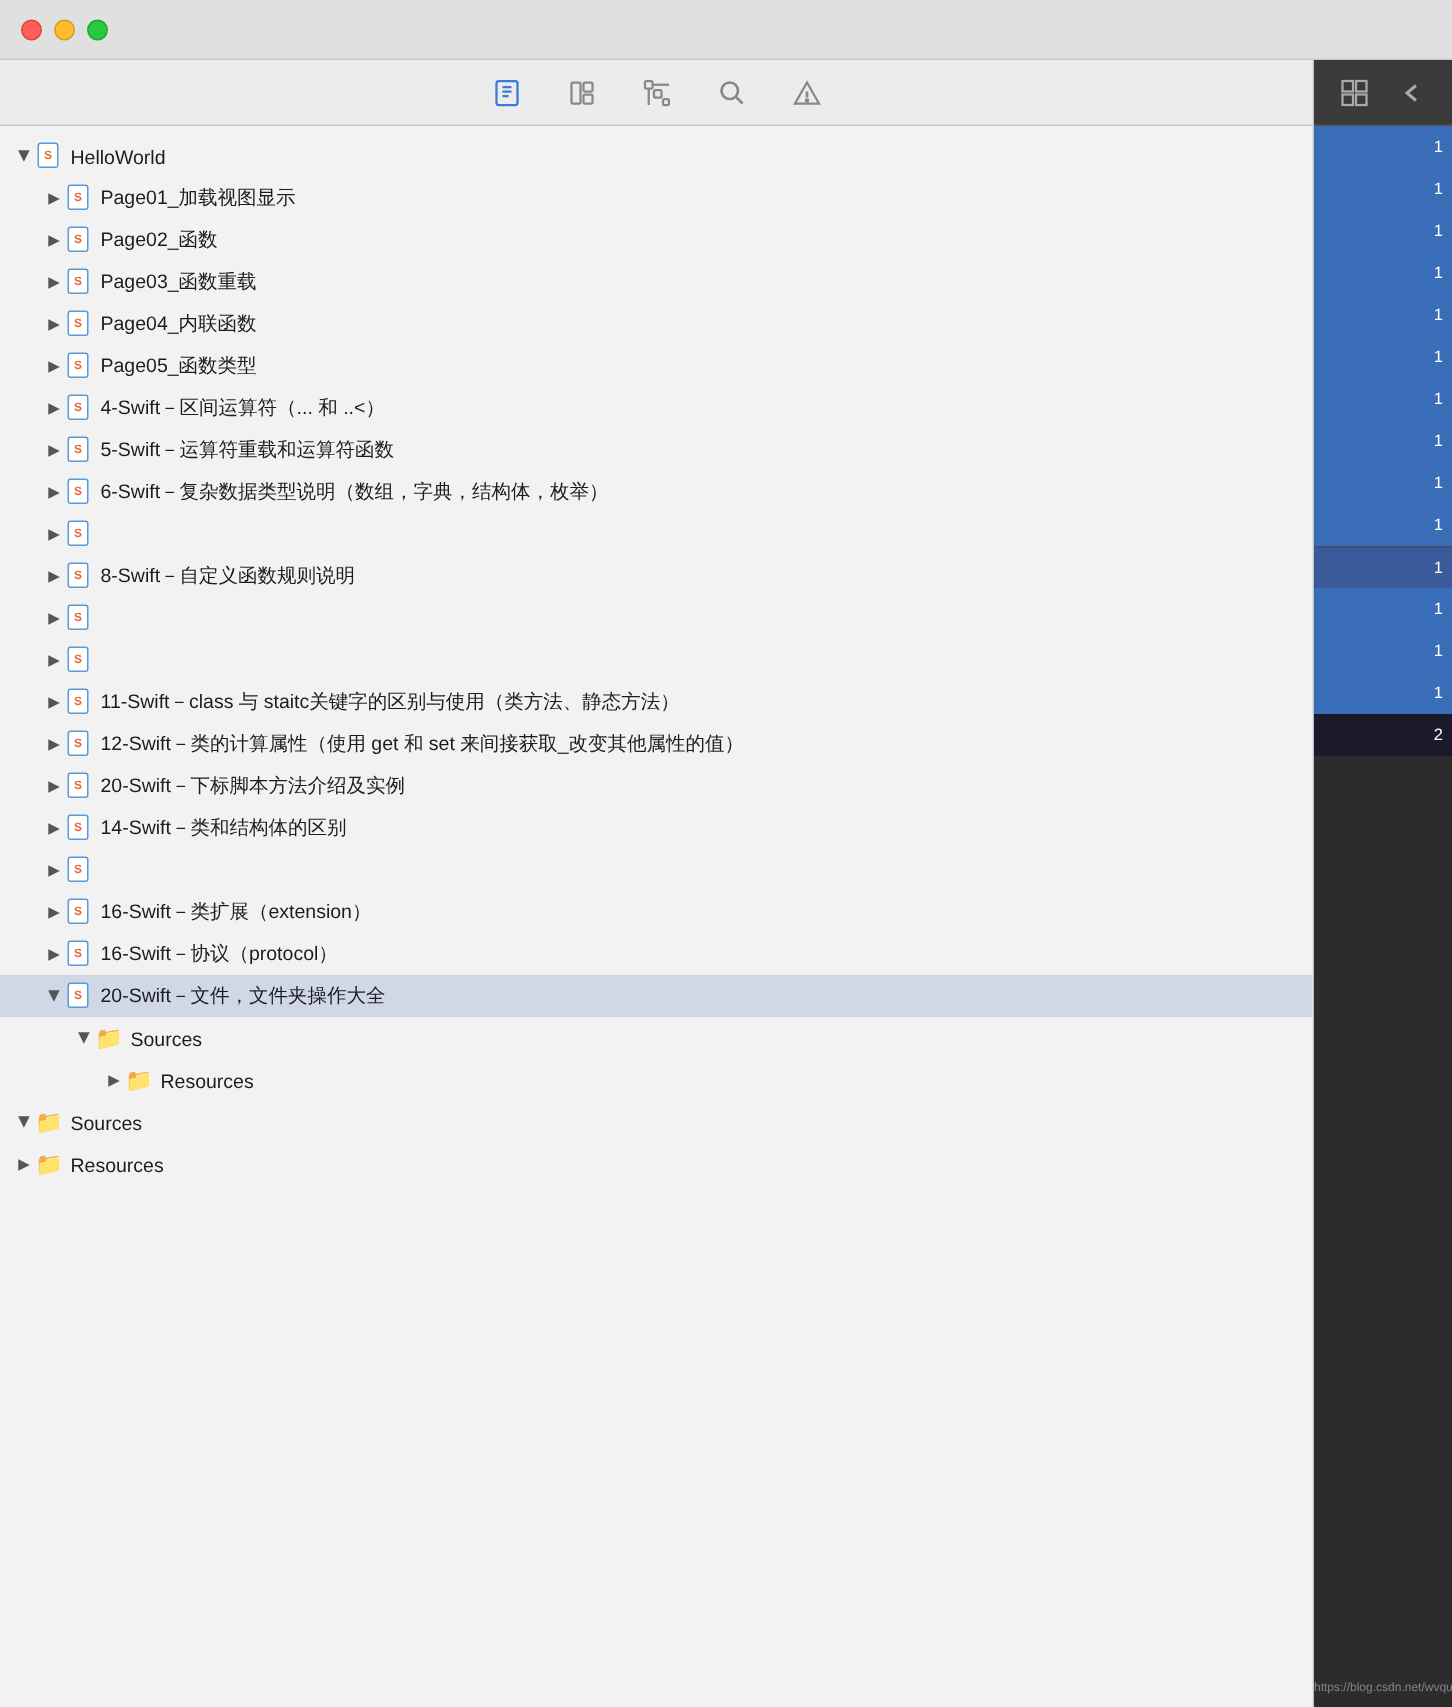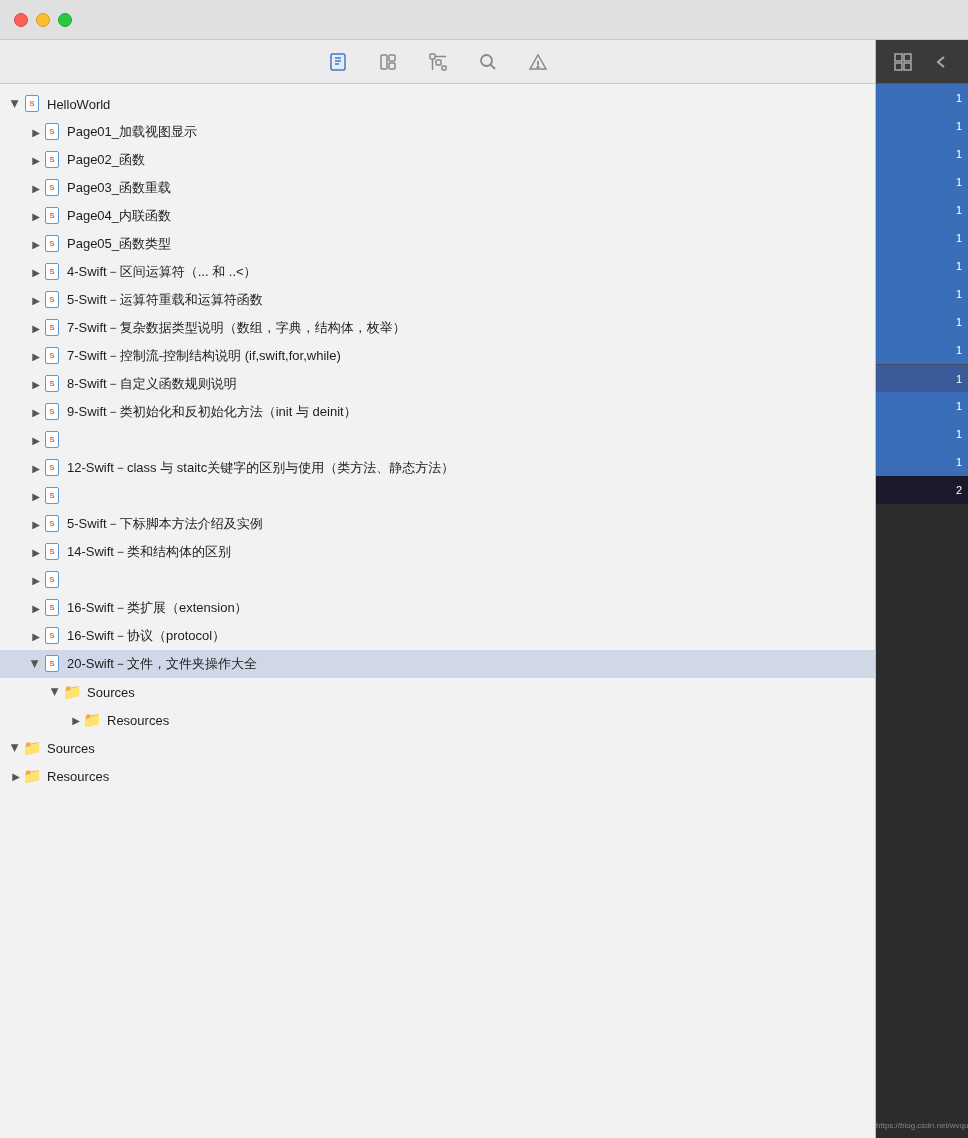--- a/index.html
+++ b/index.html
@@ -333,33 +333,32 @@
 
       <div class="tree-item indent-1">
         <div class="arrow closed">▶</div>
         <div class="file-icon">
           <div class="swift-icon">
             <div class="swift-icon-body">
                 <span class="swift-icon-bird">S</span>
               </div>
           </div>
         </div>
-        <span>7-Swift－复杂数据类型说明（数组，字典，结构体，枚举）</span>
-      </div>
-
-      <div class="tree-item indent-1">
-        <div class="arrow closed">▶</div>
-        <div class="file-icon">
-          <div class="swift-icon">
-            <div class="swift-icon-body">
-                <span class="swift-icon-bird">S</span>
-              </div>
-          </div>
-        </div>
-        <span>7-Swift－控制流-控制结构说明 (if,swift,for,while)</span>
+        <span>6-Swift－复杂数据类型说明（数组，字典，结构体，枚举）</span>
+      </div>
+
+      <div class="tree-item indent-1">
+        <div class="arrow closed">▶</div>
+        <div class="file-icon">
+          <div class="swift-icon">
+            <div class="swift-icon-body">
+                <span class="swift-icon-bird">S</span>
+              </div>
+          </div>
+        </div>
       </div>
 
       <div class="tree-item indent-1">
         <div class="arrow closed">▶</div>
         <div class="file-icon">
           <div class="swift-icon">
             <div class="swift-icon-body">
                 <span class="swift-icon-bird">S</span>
               </div>
           </div>
@@ -369,67 +368,67 @@
 
       <div class="tree-item indent-1">
         <div class="arrow closed">▶</div>
         <div class="file-icon">
           <div class="swift-icon">
             <div class="swift-icon-body">
                 <span class="swift-icon-bird">S</span>
               </div>
           </div>
         </div>
-        <span>9-Swift－类初始化和反初始化方法（init 与 deinit）</span>
-      </div>
-
-      <div class="tree-item indent-1">
-        <div class="arrow closed">▶</div>
-        <div class="file-icon">
-          <div class="swift-icon">
-            <div class="swift-icon-body">
-                <span class="swift-icon-bird">S</span>
-              </div>
-          </div>
-        </div>
-      </div>
-
-      <div class="tree-item indent-1">
-        <div class="arrow closed">▶</div>
-        <div class="file-icon">
-          <div class="swift-icon">
-            <div class="swift-icon-body">
-                <span class="swift-icon-bird">S</span>
-              </div>
-          </div>
-        </div>
-        <span>12-Swift－class 与 staitc关键字的区别与使用（类方法、静态方法）</span>
-      </div>
-
-      <div class="tree-item indent-1">
-        <div class="arrow closed">▶</div>
-        <div class="file-icon">
-          <div class="swift-icon">
-            <div class="swift-icon-body">
-                <span class="swift-icon-bird">S</span>
-              </div>
-          </div>
-        </div>
-      </div>
-
-      <div class="tree-item indent-1">
-        <div class="arrow closed">▶</div>
-        <div class="file-icon">
-          <div class="swift-icon">
-            <div class="swift-icon-body">
-                <span class="swift-icon-bird">S</span>
-              </div>
-          </div>
-        </div>
-        <span>5-Swift－下标脚本方法介绍及实例</span>
+      </div>
+
+      <div class="tree-item indent-1">
+        <div class="arrow closed">▶</div>
+        <div class="file-icon">
+          <div class="swift-icon">
+            <div class="swift-icon-body">
+                <span class="swift-icon-bird">S</span>
+              </div>
+          </div>
+        </div>
+      </div>
+
+      <div class="tree-item indent-1">
+        <div class="arrow closed">▶</div>
+        <div class="file-icon">
+          <div class="swift-icon">
+            <div class="swift-icon-body">
+                <span class="swift-icon-bird">S</span>
+              </div>
+          </div>
+        </div>
+        <span>11-Swift－class 与 staitc关键字的区别与使用（类方法、静态方法）</span>
+      </div>
+
+      <div class="tree-item indent-1">
+        <div class="arrow closed">▶</div>
+        <div class="file-icon">
+          <div class="swift-icon">
+            <div class="swift-icon-body">
+                <span class="swift-icon-bird">S</span>
+              </div>
+          </div>
+        </div>
+        <span>12-Swift－类的计算属性（使用 get 和 set 来间接获取_改变其他属性的值）</span>
+      </div>
+
+      <div class="tree-item indent-1">
+        <div class="arrow closed">▶</div>
+        <div class="file-icon">
+          <div class="swift-icon">
+            <div class="swift-icon-body">
+                <span class="swift-icon-bird">S</span>
+              </div>
+          </div>
+        </div>
+        <span>20-Swift－下标脚本方法介绍及实例</span>
       </div>
 
       <div class="tree-item indent-1">
         <div class="arrow closed">▶</div>
         <div class="file-icon">
           <div class="swift-icon">
             <div class="swift-icon-body">
                 <span class="swift-icon-bird">S</span>
               </div>
           </div>

